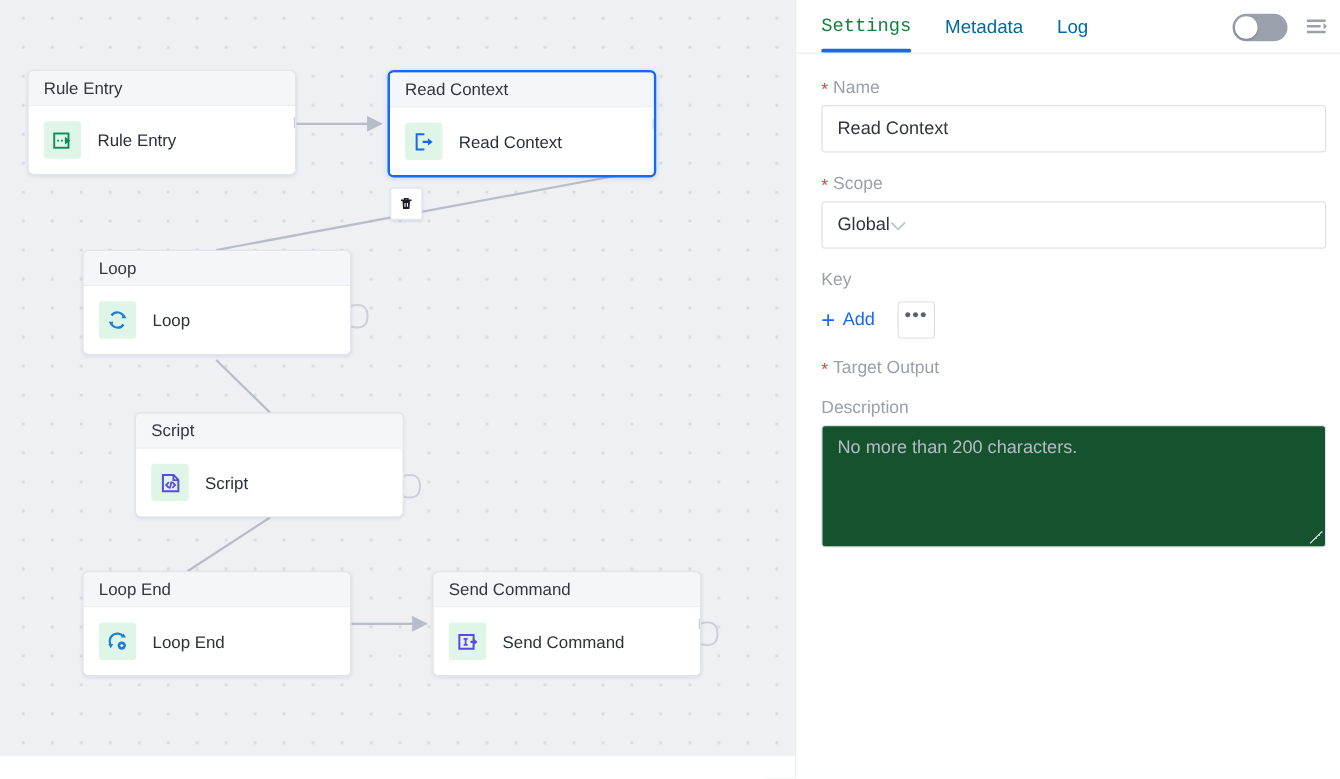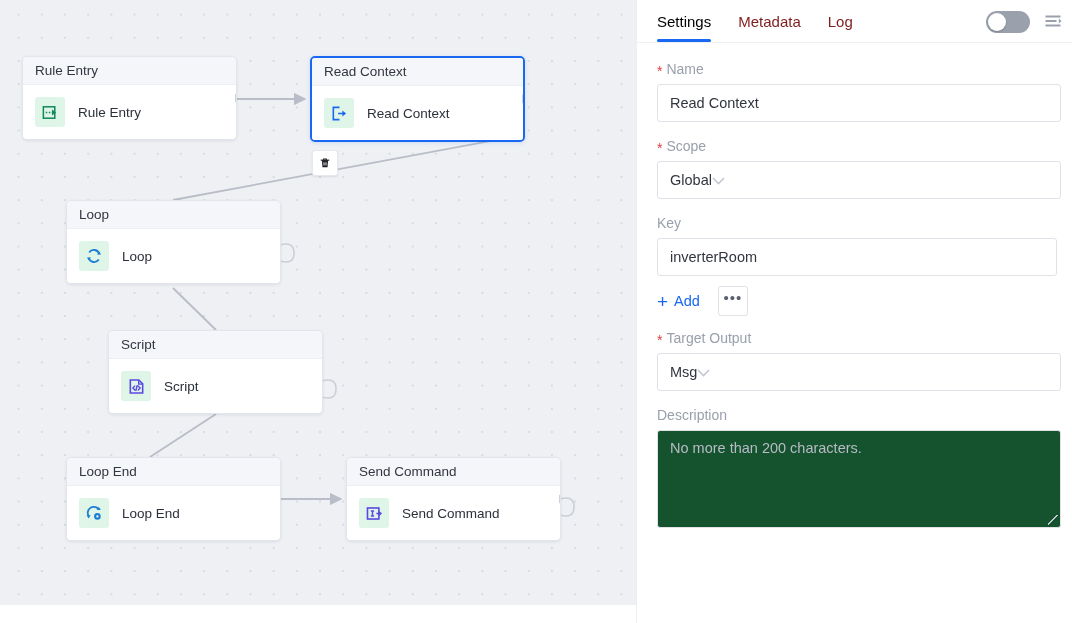--- a/index.html
+++ b/index.html
@@ -98,28 +98,28 @@
   }
   #panel-tabs {
     height: 43px;
     border-bottom: 1px solid #eceef2;
     display: flex; align-items: center;
     padding: 0 20px 0 20px;
     position: relative;
   }
   .tab {
     font-size: 15px;
-    color: #7f1d1d;
+    color: #0369a1;
     margin-right: 27px;
     height: 42px;
     display: flex; align-items: center;
     position: relative;
     cursor: pointer;
   }
-  .tab.active { color: #000000; font-weight: 400; }
+  .tab.active { color: #15803d; font-weight: 400; font-family: Liberation Mono, monospace; }
   .tab.active::after {
     content: ""; position: absolute;
     left: 0; right: 0; bottom: 0;
     height: 3px; background: #1868f2; border-radius: 2px;
   }
   #tab-actions {
     position: absolute; right: 8px; top: 0; height: 43px;
     display: flex; align-items: center; gap: 12px;
   }
   .switch {
@@ -386,44 +386,35 @@
                 <path d="M1,1 L6.5,6.6 L12,1" fill="none" stroke="#c2c6cf" stroke-width="1.5"></path>
               </svg>
           </span>
         </div>
       </div>
 
       <div class="field" style="margin-bottom:12px;">
         <div class="flabel">
           <span>Key</span>
         </div>
-        <div class="input narrow">inverterRoom</div>
       </div>
 
       <div class="addrow">
         <div class="addlink">
           <span class="plus">+</span>
           <span>Add</span>
         </div>
         <div class="dots-btn">•••</div>
       </div>
 
       <div class="field">
         <div class="flabel">
           <span class="req">*</span>
           <span>Target Output</span>
         </div>
-        <div class="input select">
-          <span>Msg</span>
-          <span class="chev">
-            <svg width="13" height="8" viewBox="0 0 13 8">
-                <path d="M1,1 L6.5,6.6 L12,1" fill="none" stroke="#c2c6cf" stroke-width="1.5"></path>
-              </svg>
-          </span>
-        </div>
       </div>
 
       <div class="field">
         <div class="flabel">
           <span>Description</span>
         </div>
         <div class="textarea">No more than 200 characters.<span class="resize-handle"></span></div>
       </div>
 
     </div>

